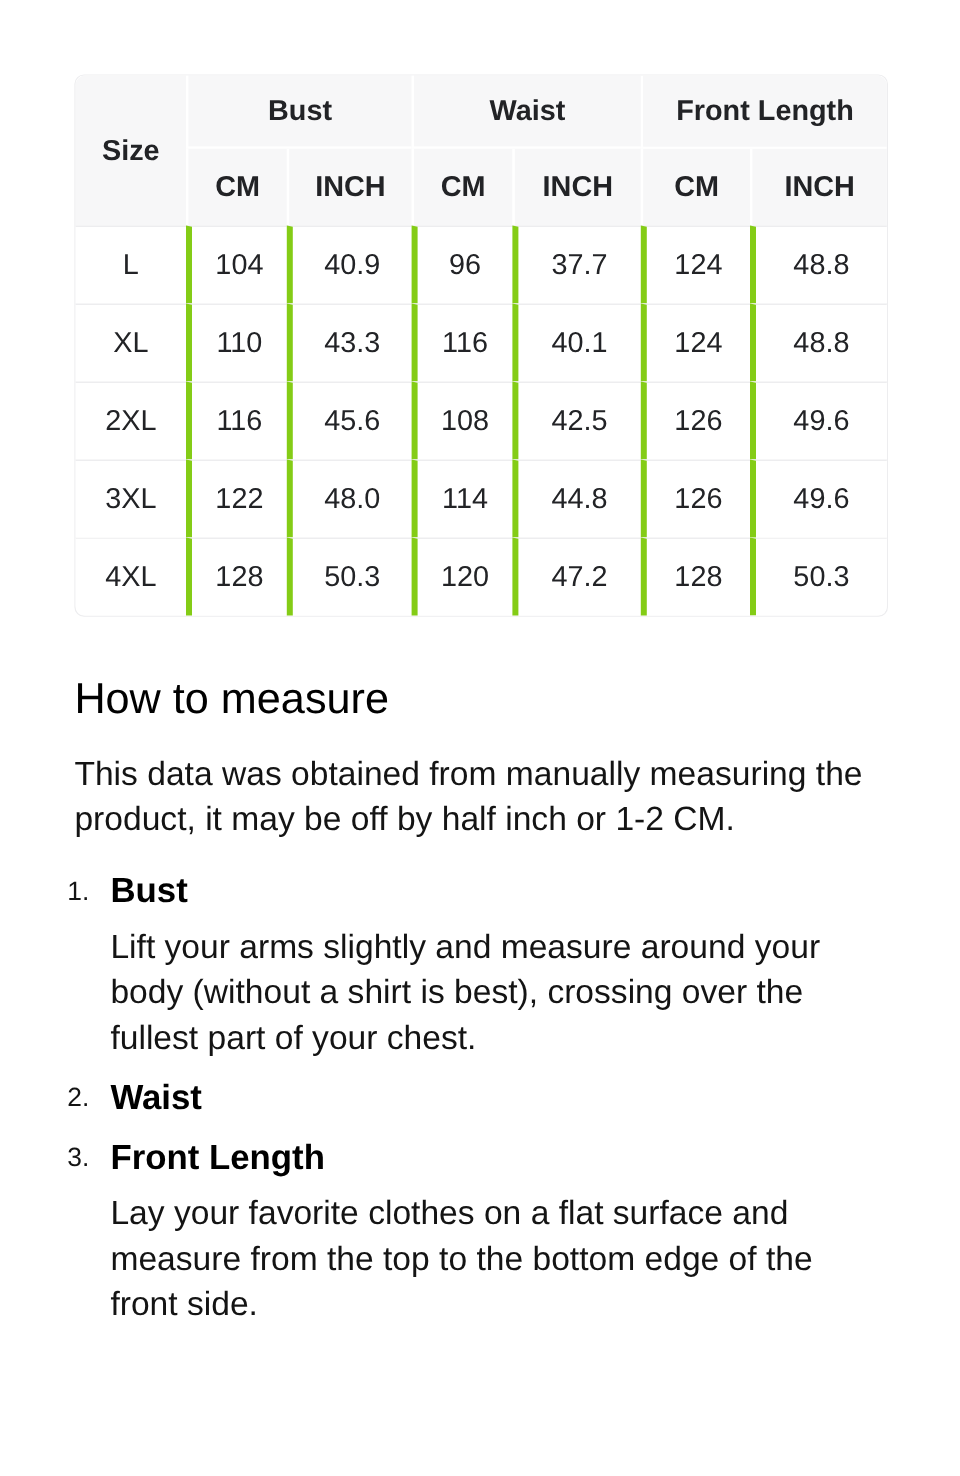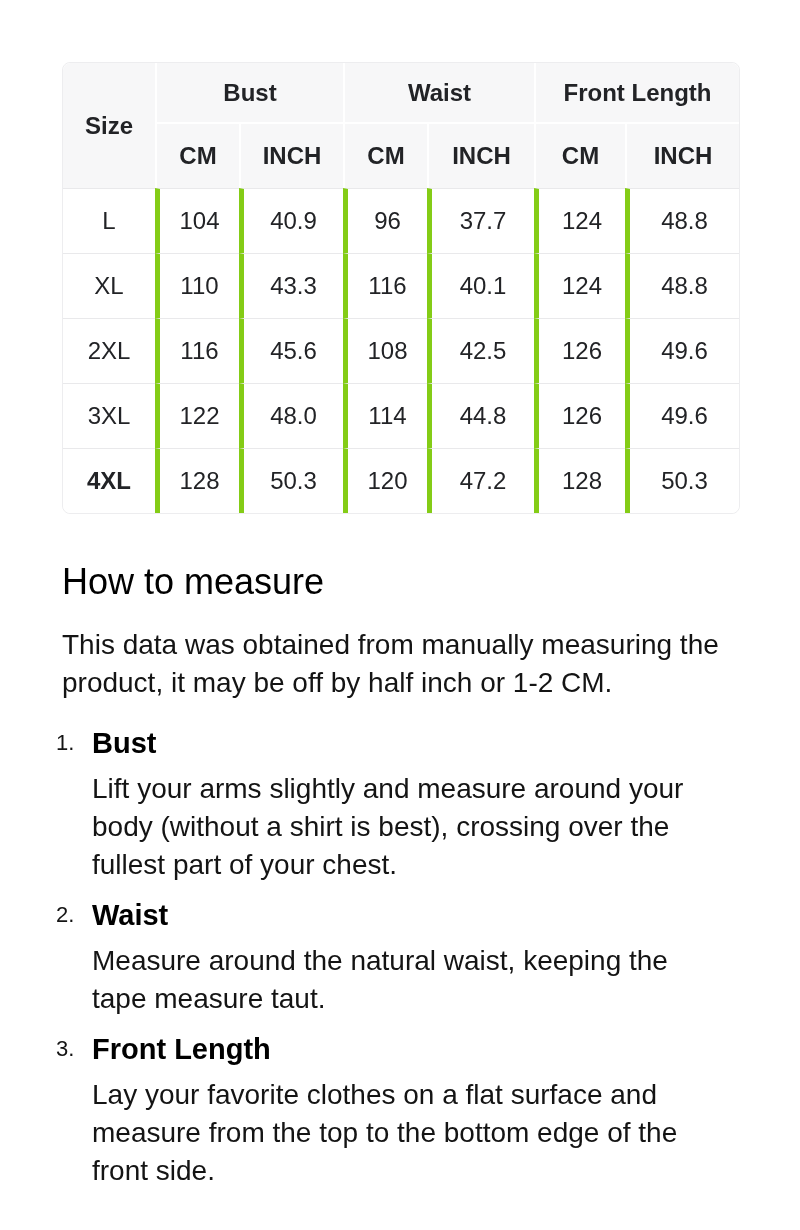--- a/index.html
+++ b/index.html
@@ -44,21 +44,21 @@
   th.corner { border-top-left-radius: 8px; }
   th.group, th.unit { border-left: 2px solid #ffffff; }
   th.group { border-bottom: 2px solid #ffffff; }
   th.group-last { border-top-right-radius: 8px; }
   tbody td {
     height: 65px;
     background: #ffffff;
     border-top: 1px solid #e9e9eb;
   }
   tbody td + td { border-left: 5px solid #84cc16; }
-  tbody tr:last-child td:first-child { border-bottom-left-radius: 8px; font-weight: bold; }
+  tbody tr:last-child td:first-child { border-bottom-left-radius: 8px; }
   tbody tr:last-child td:last-child  { border-bottom-right-radius: 8px; }
 
   
   .htm-title {
     margin: 48px 0 0 0;
     font-size: 36px;
     line-height: 40px;
     font-weight: normal;
     color: #000000;
   }
@@ -183,21 +183,20 @@
 
     <div class="step">
       <span class="step-number">1.</span>
       <span class="step-title">Bust</span>
       <p class="step-desc">Lift your arms slightly and measure around your body (without a shirt is best), crossing over the fullest part of your chest.</p>
     </div>
 
     <div class="step">
       <span class="step-number">2.</span>
       <span class="step-title">Waist</span>
-      <p class="step-desc">Measure around the natural waist, keeping the tape measure taut.</p>
     </div>
 
     <div class="step">
       <span class="step-number">3.</span>
       <span class="step-title">Front Length</span>
       <p class="step-desc">Lay your favorite clothes on a flat surface and measure from the top to the bottom edge of the front side.</p>
     </div>
 
   </div>
 

